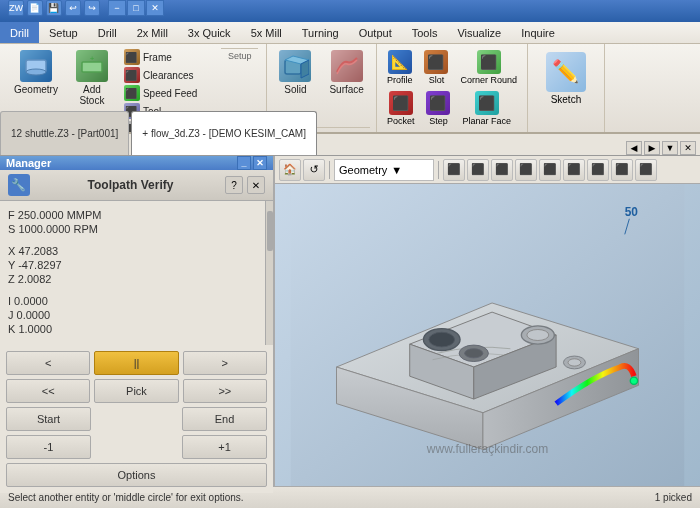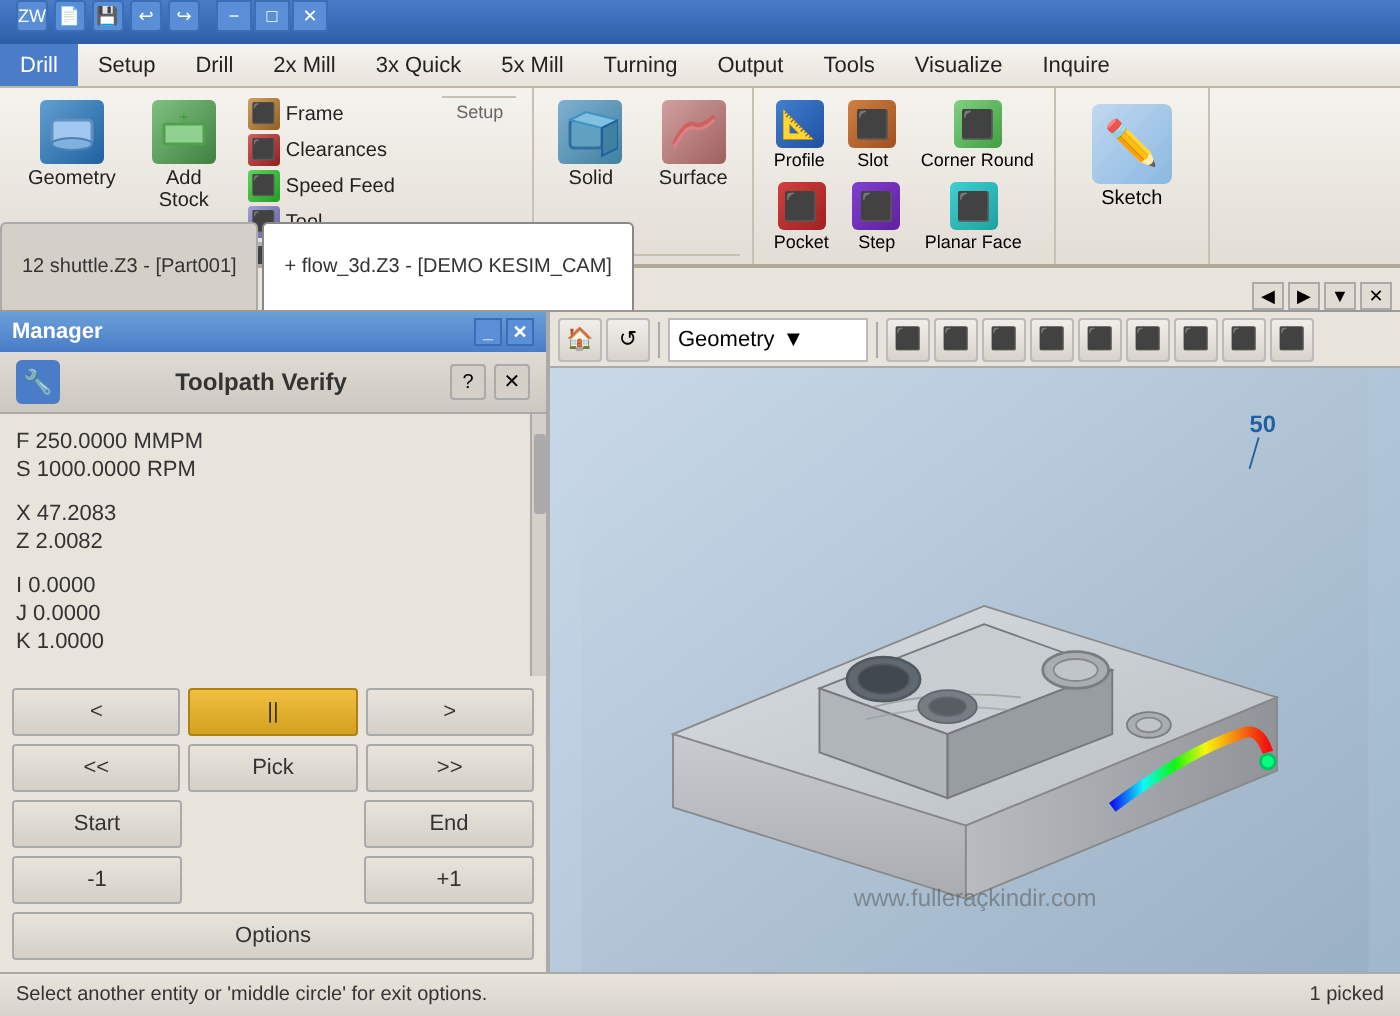--- a/index.html
+++ b/index.html
@@ -509,20 +509,21 @@
         <div style="width:4px;"></div>
         <div class="tv-close">✕</div>
       </div>
 
       <div class="tv-body">
         <div class="tv-data">
           <div class="tv-data-row">F  250.0000 MMPM</div>
           <div class="tv-data-row">S  1000.0000 RPM</div>
           <div class="tv-separator"></div>
           <div class="tv-data-row">X  47.2083</div>
+          <div class="tv-data-row">Y  -47.8297</div>
           <div class="tv-data-row">Z  2.0082</div>
           <div class="tv-separator"></div>
           <div class="tv-data-row">I   0.0000</div>
           <div class="tv-data-row">J   0.0000</div>
           <div class="tv-data-row">K   1.0000</div>
         </div>
         <div class="tv-scroll">
           <div class="tv-scroll-thumb"></div>
         </div>
       </div>

